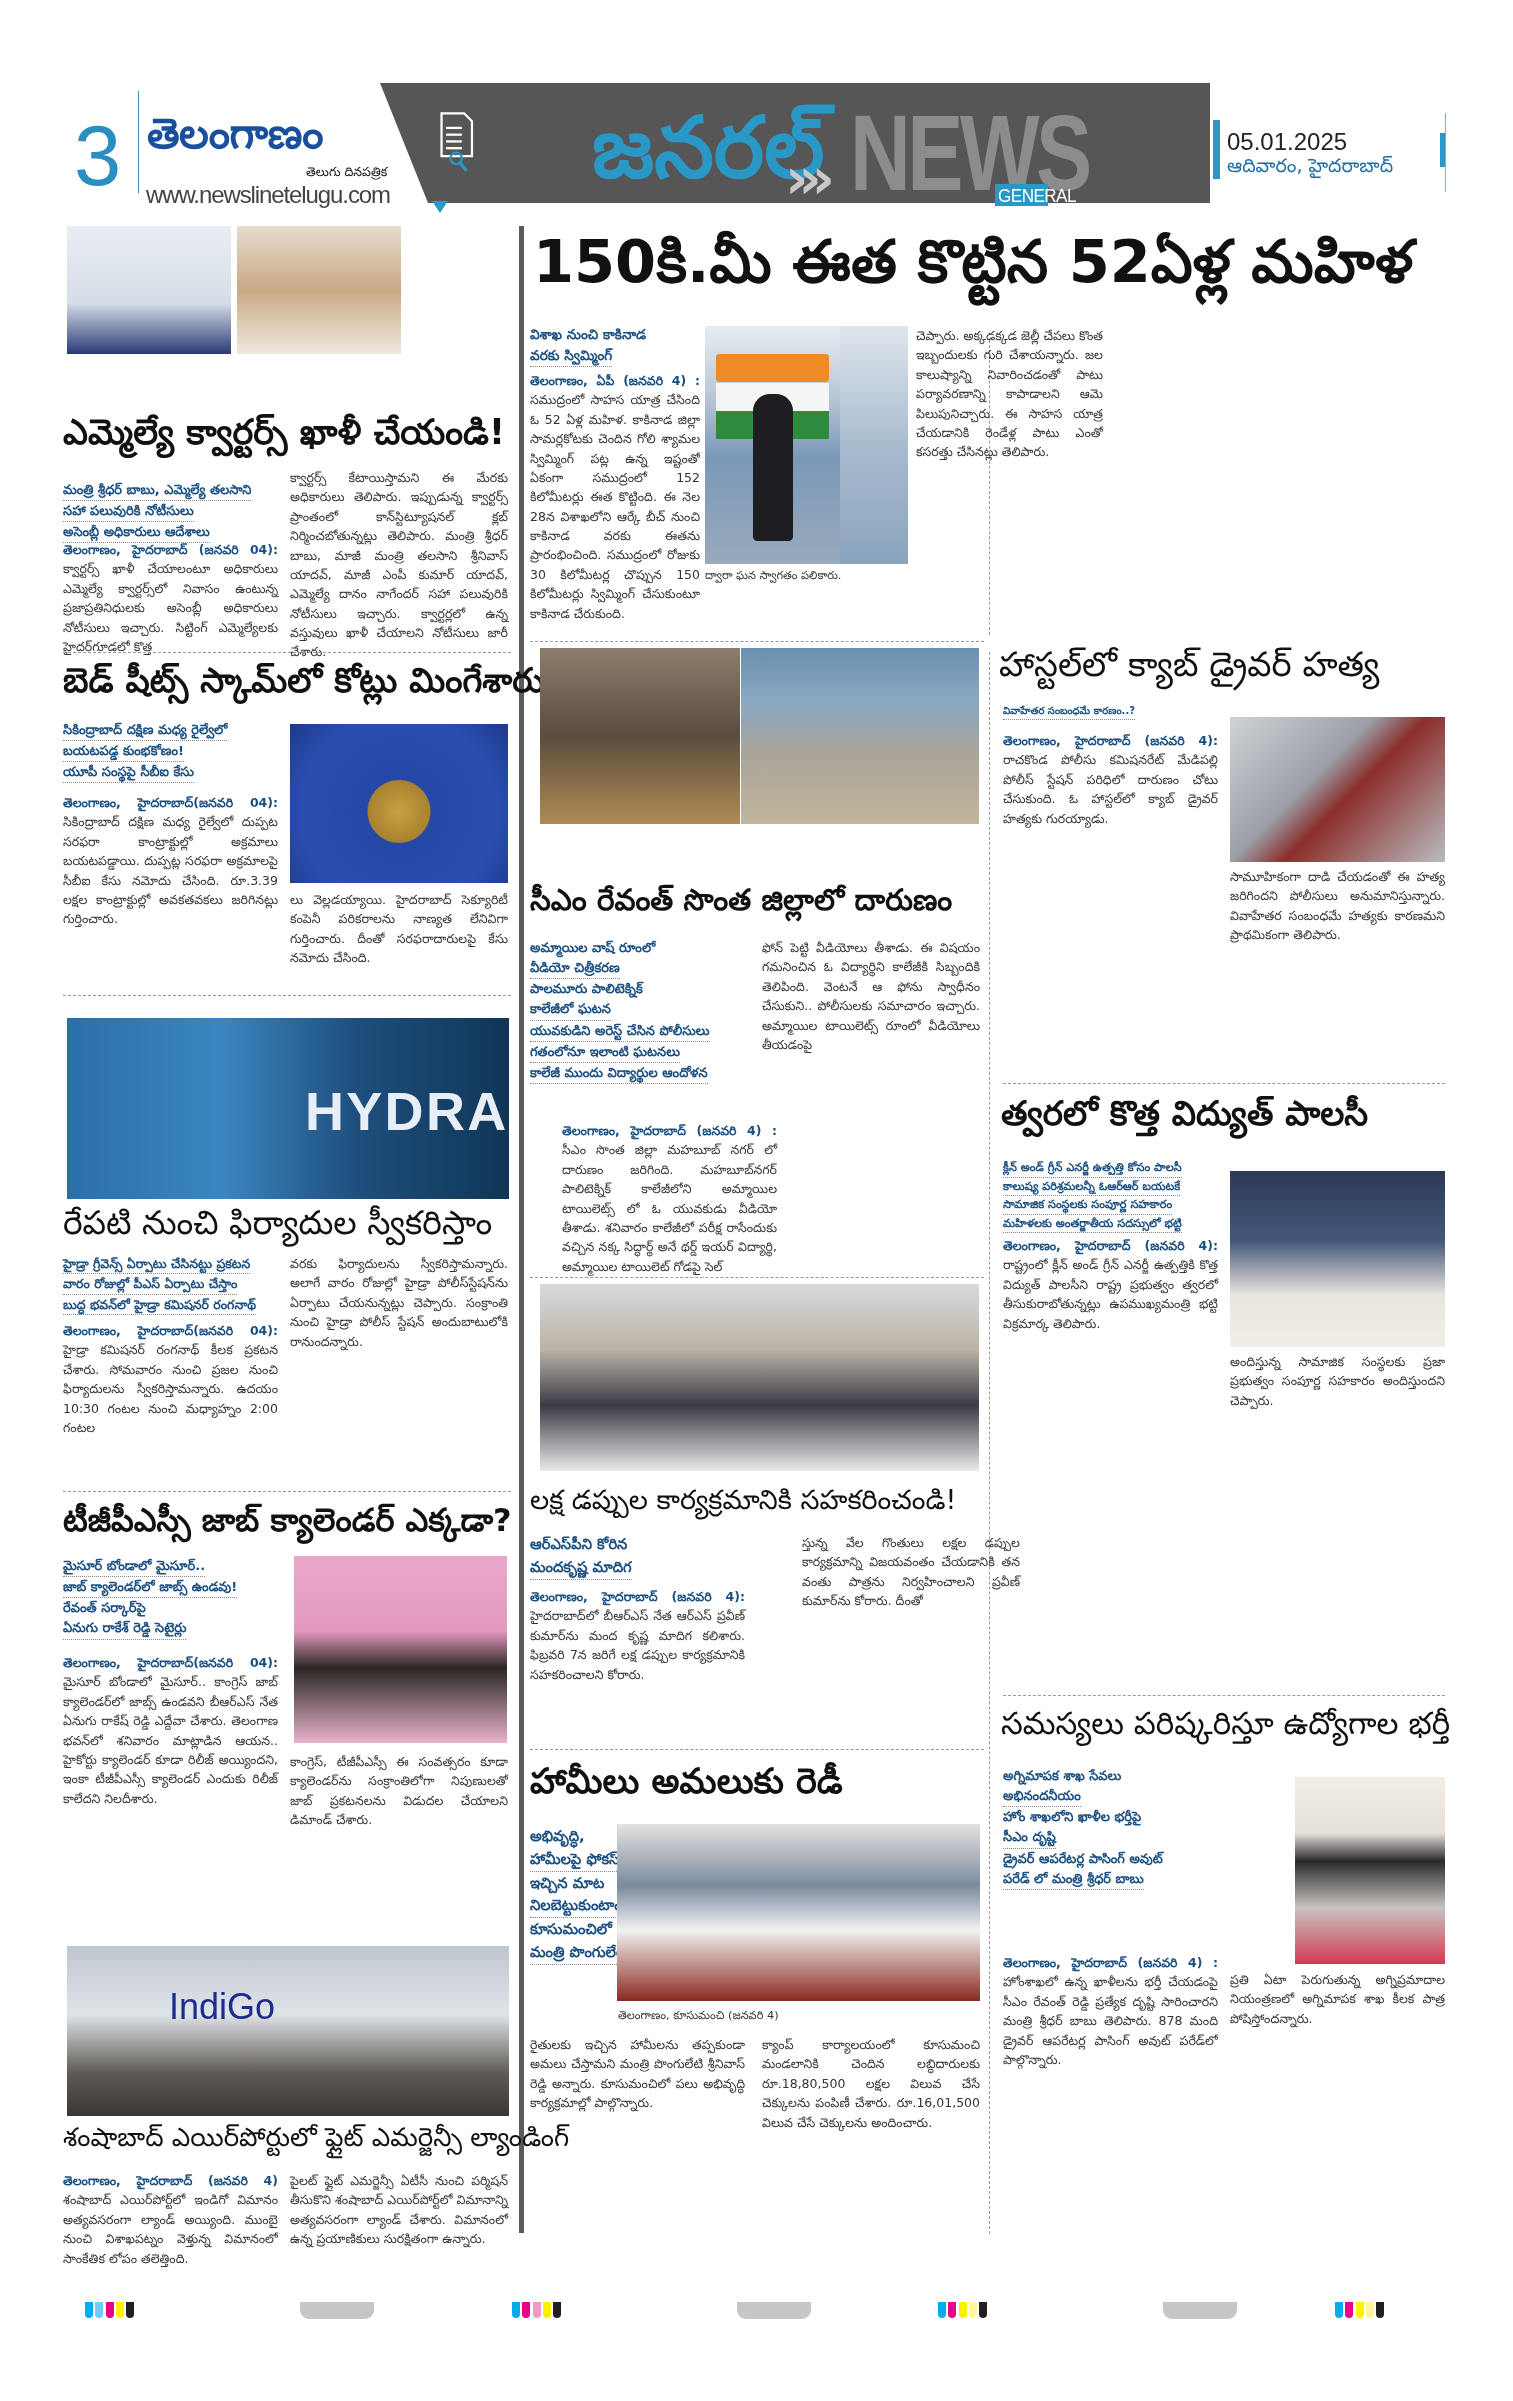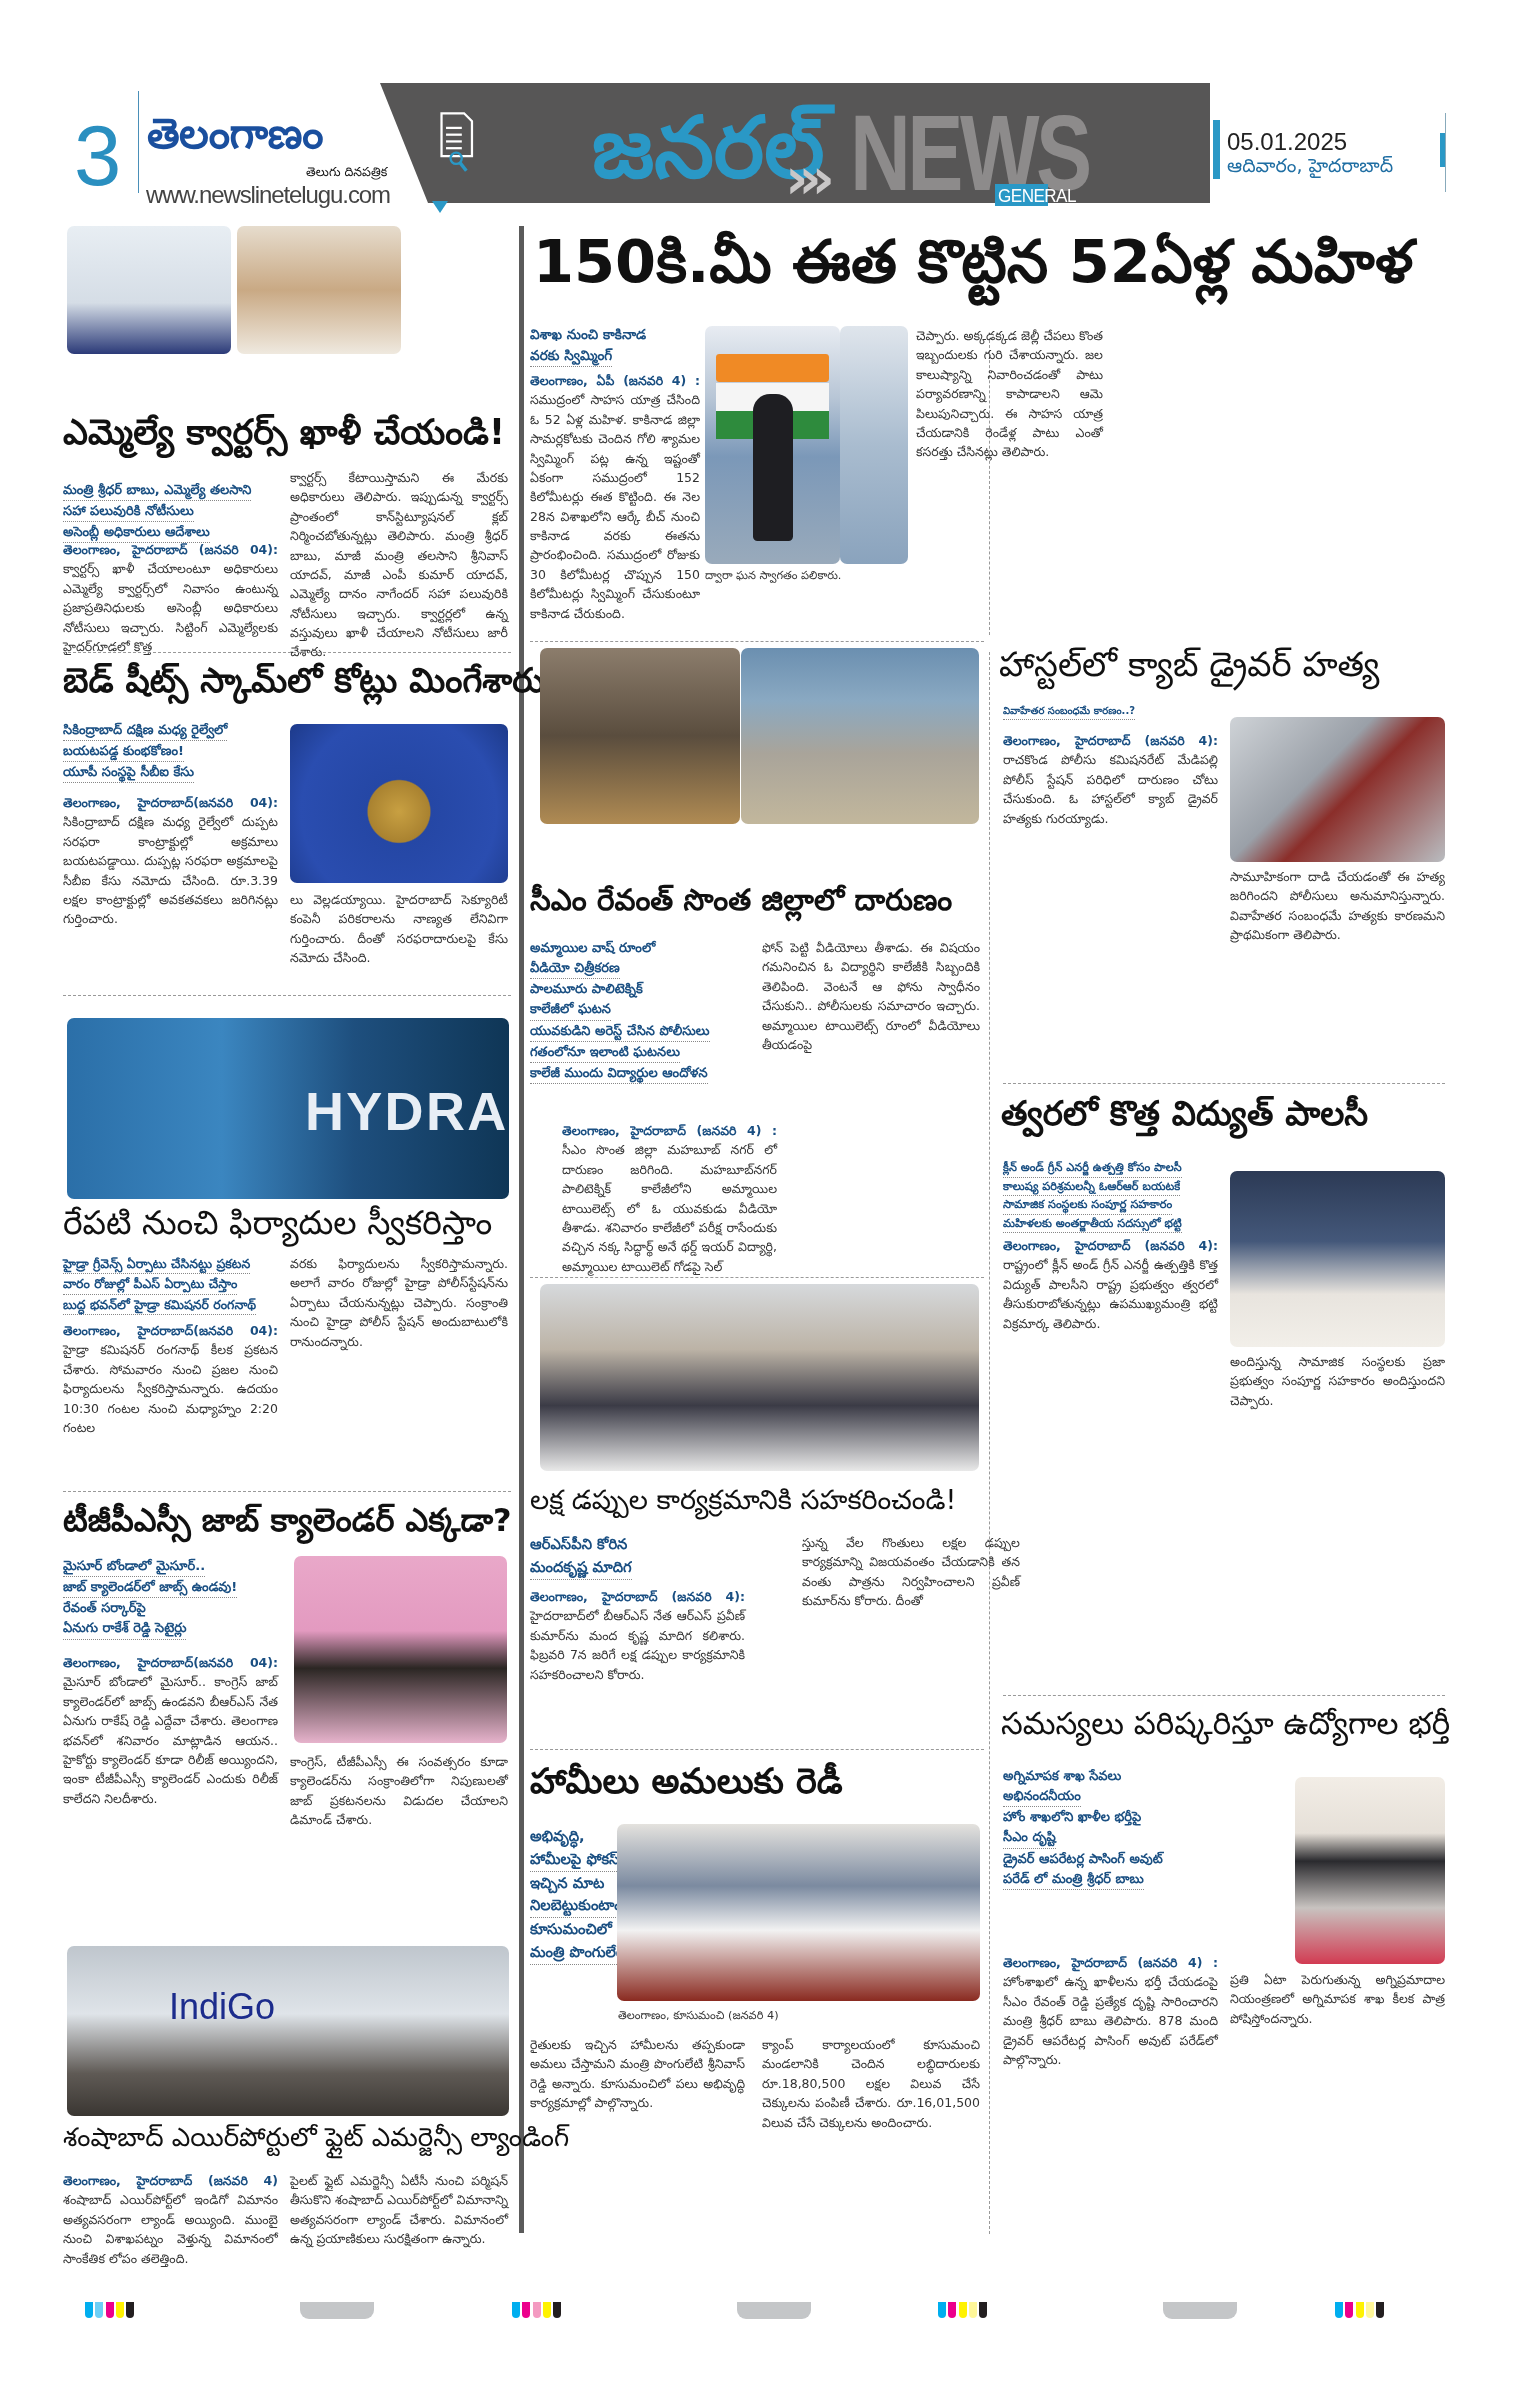--- a/index.html
+++ b/index.html
@@ -28,21 +28,21 @@
   
   .col-rule-left { left: 519px; top: 226px; width: 4.5px; height: 2007px; background: #5b5b5b; }
   .col-rule-right { left: 989px; top: 652px; width: 0; height: 1582px; border-left: 1.1px dashed #999; }
   .col-rule-top { left: 989px; top: 340px; width: 0; height: 295px; border-left: 1.1px dashed #999; }
 
   .hl { font-weight: 700; color: #111; line-height: 1.1; }
   .sub { font-weight: 700; color: #1a4f82; line-height: 1.55; }
   .sub span { display: inline-block; border-bottom: 1.1px dotted #888; }
   .body-text { font-size: 12.5px; line-height: 1.55; color: #333; text-align: justify; }
   .dateline { color: #1a4f82; font-weight: 700; }
-  .photo { background: #888; overflow: hidden; border-radius: 7px; }
+  .photo { background: #888; overflow: hidden; }
   .hr-dot { height: 0; border-top: 1.1px dashed #999; }
 
   
   .reg { position: absolute; top: 2302px; display: flex; gap: 2.3px; }
   .reg div { width: 8px; height: 16px; border-radius: 0 0 4px 4px; }
   .gray-tab { position: absolute; top: 2302px; width: 74px; height: 17px; background: #c4c6c8; border-radius: 0 0 9px 9px; }
 </style>
 </head>
 <body>
 
@@ -111,21 +111,21 @@
   <div style="position:absolute;left:238px;top:62px;font-family:'Liberation Sans',sans-serif;font-weight:700;font-size:54px;color:#e8eef5;letter-spacing:2.3px;">HYDRA</div>
 </div>
 <div class="abs hl" style="left:63px;top:1205px;font-size:33px;font-weight:400;">రేపటి నుంచి ఫిర్యాదుల స్వీకరిస్తాం</div>
 <div class="abs sub" style="left:63px;top:1254px;width:215px;font-size:12.5px;">
   <div><span>హైడ్రా గ్రీవెన్స్ ఏర్పాటు చేసినట్టు ప్రకటన</span></div>
   <div><span>వారం రోజుల్లో పీఎస్ ఏర్పాటు చేస్తాం</span></div>
   <div><span>బుద్ధ భవన్‌లో హైడ్రా కమిషనర్ రంగనాథ్</span></div>
 </div>
 <div class="abs body-text" style="left:63px;top:1321px;width:215px;">
   <span class="dateline">తెలంగాణం, హైదరాబాద్(జనవరి 04):</span>
-  <span>హైడ్రా కమిషనర్ రంగనాథ్ కీలక ప్రకటన చేశారు. సోమవారం నుంచి ప్రజల నుంచి ఫిర్యాదులను స్వీకరిస్తామన్నారు. ఉదయం 10:30 గంటల నుంచి మధ్యాహ్నం 2:20 గంటల</span>
+  <span>హైడ్రా కమిషనర్ రంగనాథ్ కీలక ప్రకటన చేశారు. సోమవారం నుంచి ప్రజల నుంచి ఫిర్యాదులను స్వీకరిస్తామన్నారు. ఉదయం 10:30 గంటల నుంచి మధ్యాహ్నం 2:00 గంటల</span>
 </div>
 <div class="abs body-text" style="left:290px;top:1254px;width:218px;">వరకు ఫిర్యాదులను స్వీకరిస్తామన్నారు. అలాగే వారం రోజుల్లో హైడ్రా పోలీస్‌స్టేషన్‌ను ఏర్పాటు చేయనున్నట్లు చెప్పారు. సంక్రాంతి నుంచి హైడ్రా పోలీస్ స్టేషన్ అందుబాటులోకి రానుందన్నారు.</div>
 <div class="abs hr-dot" style="left:63px;top:1491px;width:448px;"></div>
 
 <div class="abs hl" style="left:63px;top:1503px;font-size:32px;">టీజీపీఎస్సీ జాబ్ క్యాలెండర్ ఎక్కడా?</div>
 <div class="abs sub" style="left:63px;top:1556px;width:215px;font-size:13px;">
   <div><span>మైసూర్ బోండాలో మైసూర్..</span></div>
   <div><span>జాబ్ క్యాలెండర్‌లో జాబ్స్ ఉండవు!</span></div>
   <div>రేవంత్ సర్కార్‌పై</div>
   <div><span>ఏనుగు రాకేశ్ రెడ్డి సెటైర్లు</span></div>

